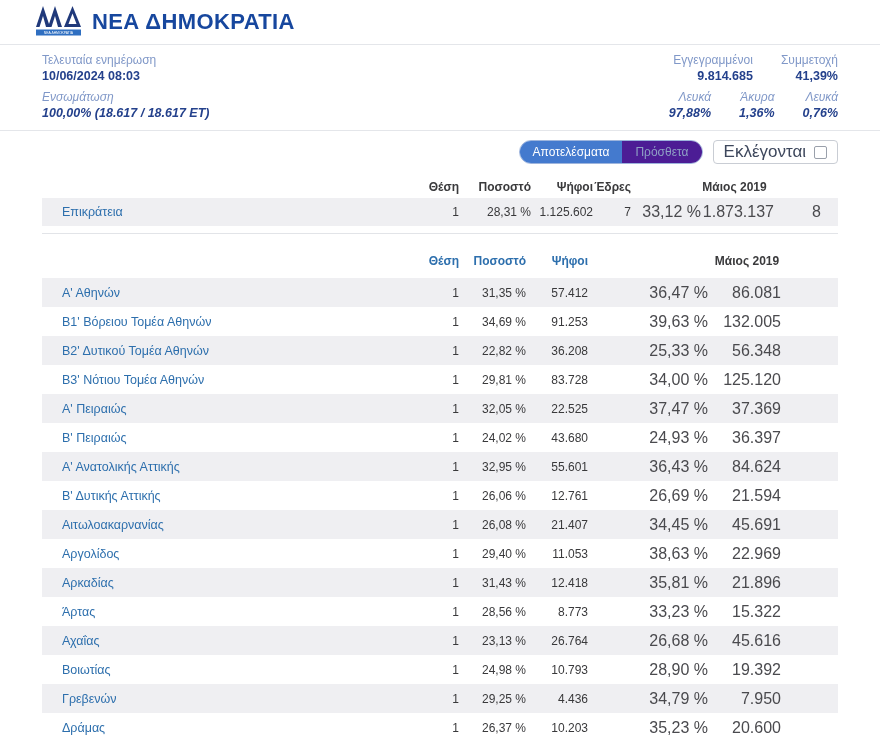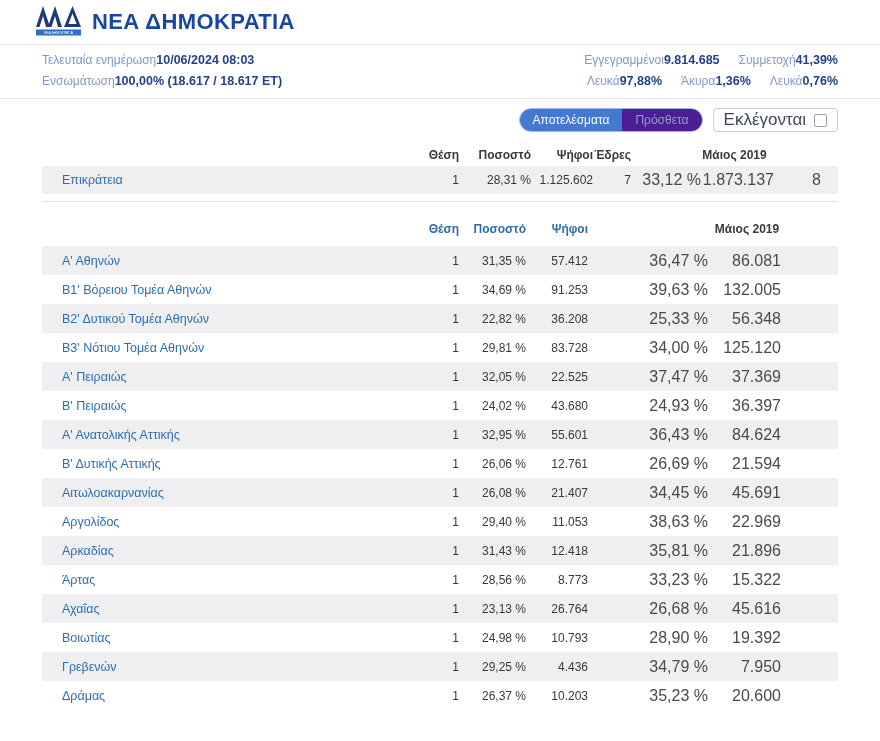--- a/index.html
+++ b/index.html
@@ -6,26 +6,26 @@
   html,body { width:880px; height:741px; background:#fff; overflow:hidden;
               font-family:"Liberation Sans", sans-serif; }
   
   .topbar { height:45px; display:flex; align-items:center; padding-left:35px;
             border-bottom:1px solid #e4e6ea; }
   .logo { margin-right:9px; display:block; }
   .brand-title { font-size:22px; font-weight:700; color:#17479e; letter-spacing:.4px; }
   
   .summary { padding:7px 42px 9px 42px; border-bottom:1px solid #e4e6ea; }
   .sum-row { display:flex; justify-content:space-between; align-items:flex-end; }
-  .sum-row + .sum-row { margin-top:5px; }
-  .stat { display:flex; flex-direction:row; }
+  .sum-row + .sum-row { margin-top:5px;font-style:italic; }
+  .stat { display:flex; flex-direction:column; }
   .stat.right { text-align:right; }
   .stat .lbl { font-size:12px; color:#8098c8; line-height:16px; }
   .stat .val { font-size:12.5px; font-weight:700; color:#24418c; line-height:16px; }
-  .rgroup { display:flex; gap:19px; }
+  .rgroup { display:flex; gap:28px; }
   
   .controls { margin-top:9px; padding:0 42px; display:flex; justify-content:flex-end;
               align-items:center; gap:10px; height:24px; }
   .toggle { display:flex; border:1px solid #9eb5dd; border-radius:12px; overflow:hidden; }
   .toggle .seg { font-size:12px; padding:4px 13px; cursor:pointer; background:#4c1d95;
                  color:#8ea0c4; border:none; line-height:14px; }
   .toggle .seg.active { background:#447ace; color:#fff; font-weight:400; }
   .elected-btn { display:flex; align-items:center; gap:8px; border:1px solid #c9cdd4;
                  border-radius:4px; background:#fff; padding:4px 10px; font-size:17px;
                  color:#3d475c; cursor:pointer; line-height:14px; }

